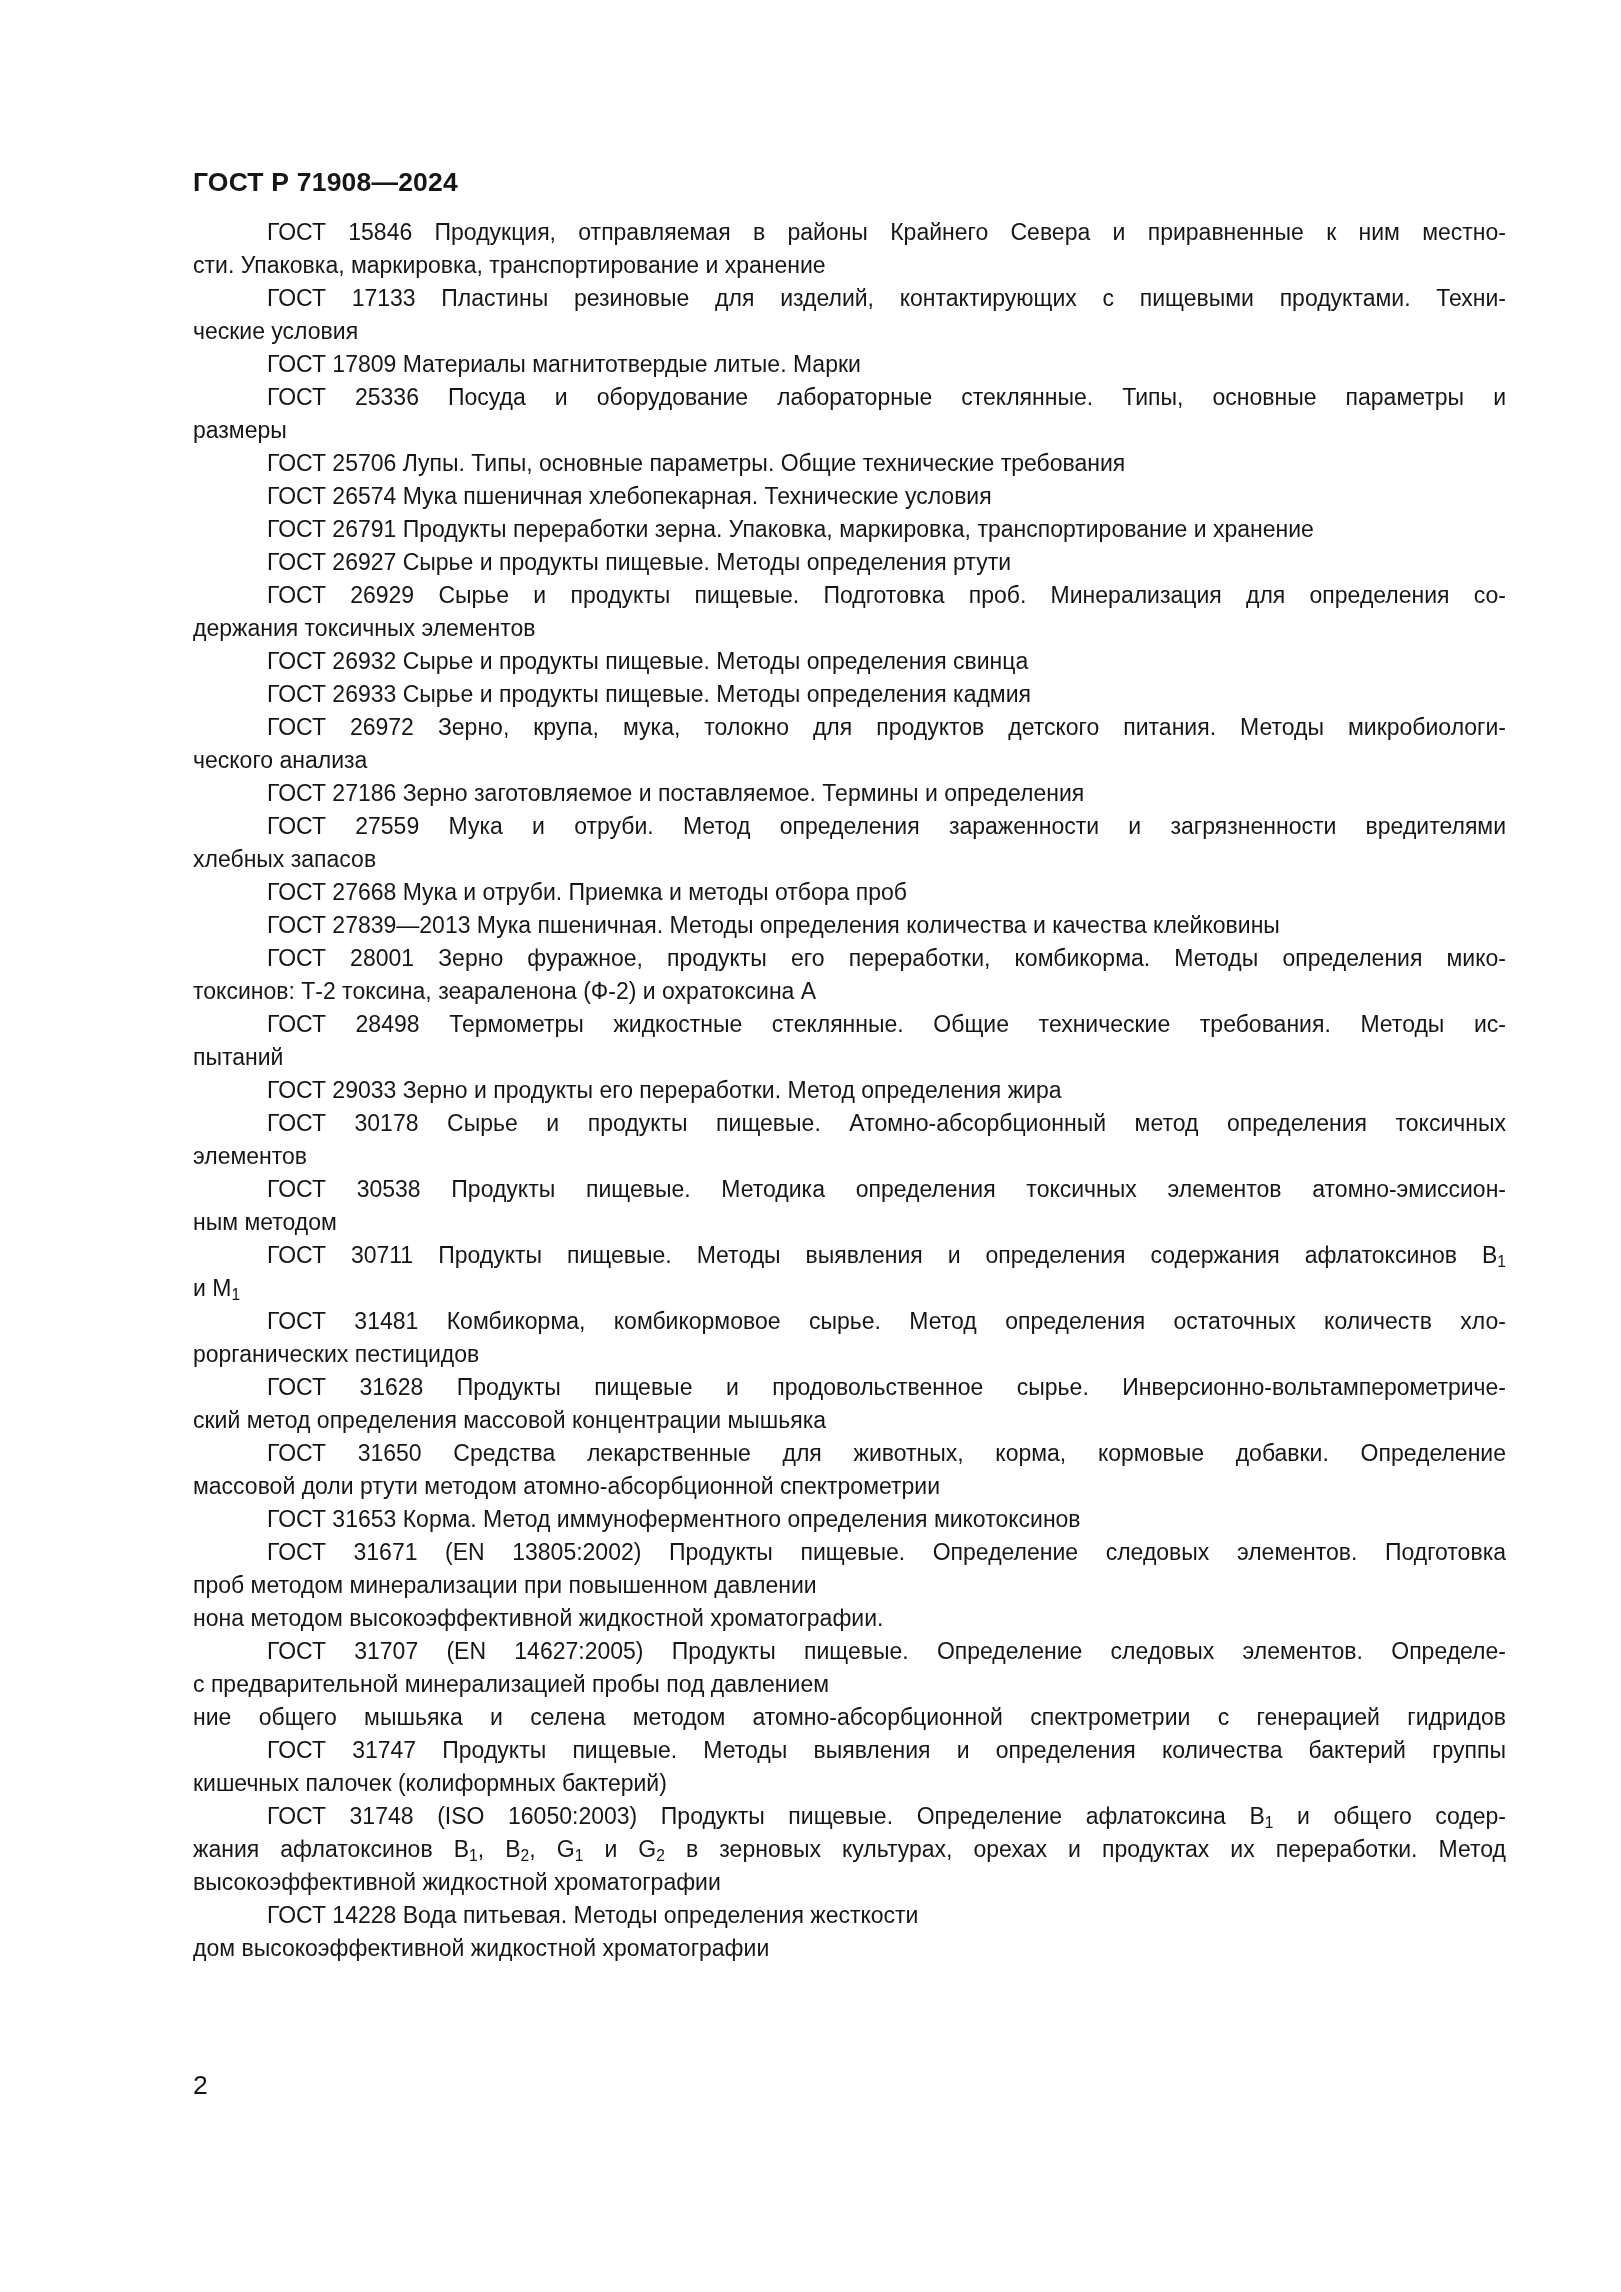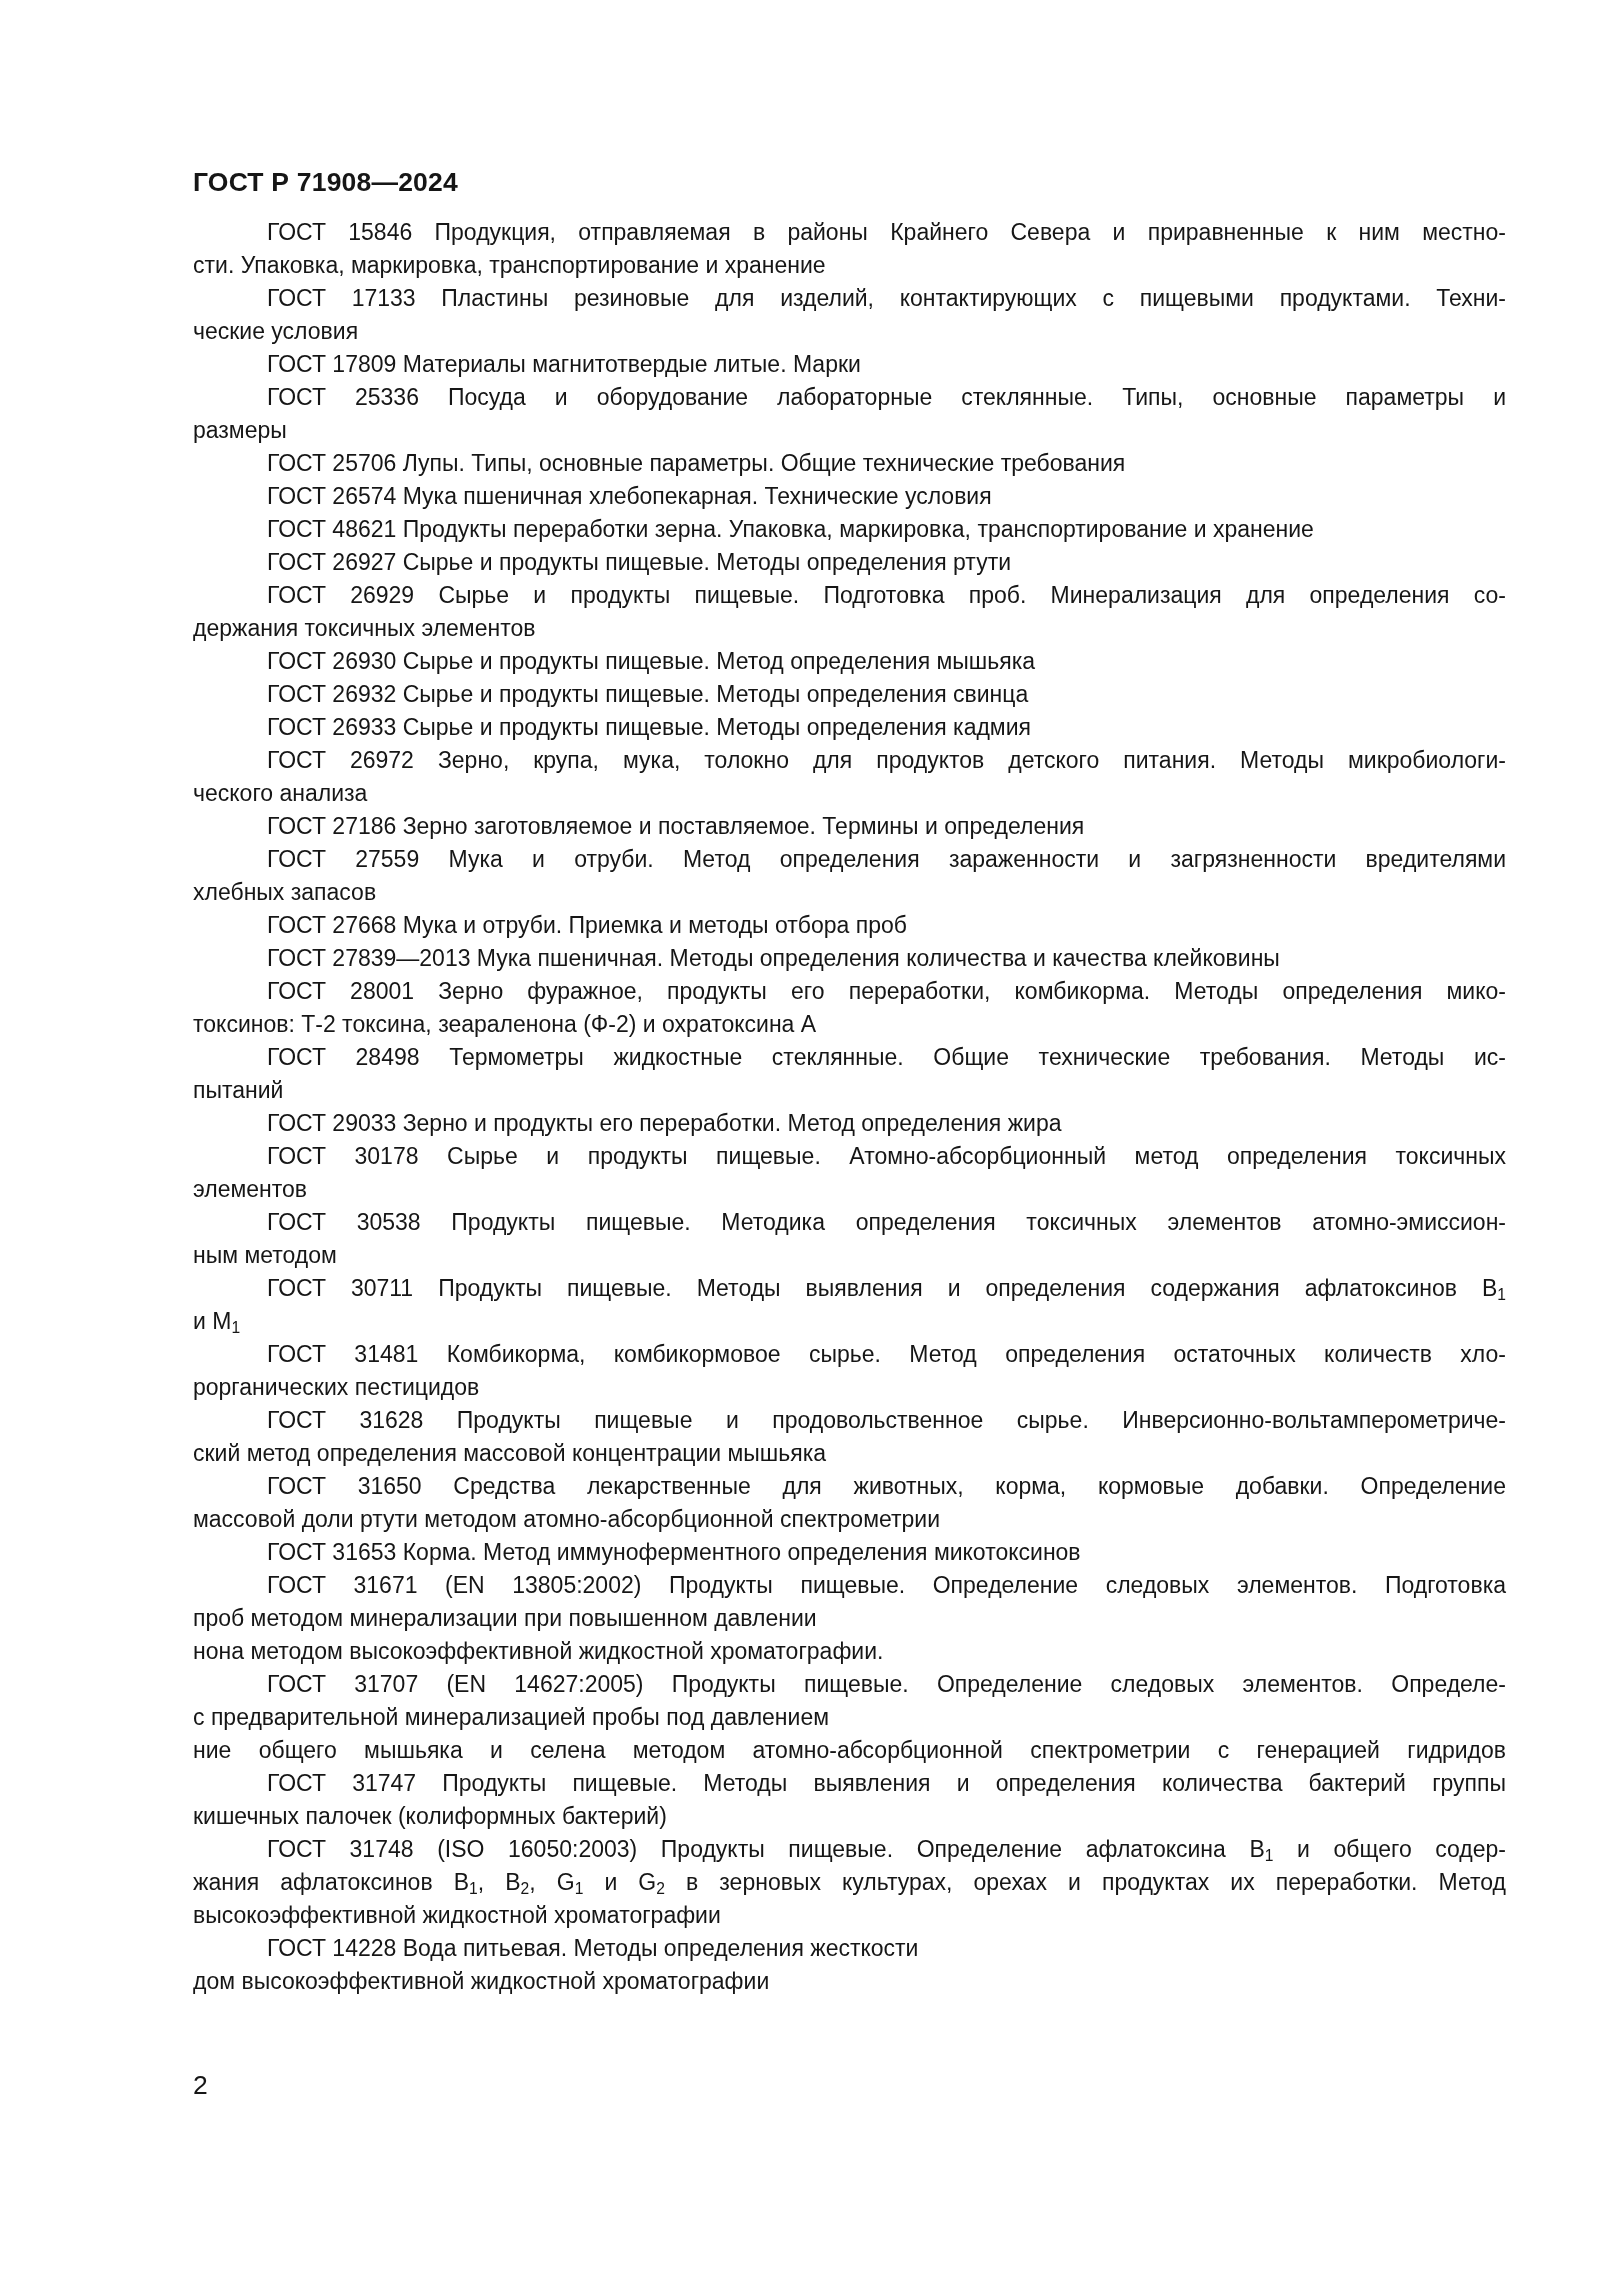--- a/index.html
+++ b/index.html
@@ -87,31 +87,28 @@
         <span class="ln first">ГОСТ 25336 Посуда и оборудование лабораторные стеклянные. Типы, основные параметры и</span>
         <span class="ln last">размеры</span>
       </p>
       <p class="ref">
         <span class="ln first last">ГОСТ 25706 Лупы. Типы, основные параметры. Общие технические требования</span>
       </p>
       <p class="ref">
         <span class="ln first last">ГОСТ 26574 Мука пшеничная хлебопекарная. Технические условия</span>
       </p>
       <p class="ref">
-        <span class="ln first last">ГОСТ 48621 Продукты переработки зерна. Упаковка, маркировка, транспортирование и хранение</span>
+        <span class="ln first last">ГОСТ 26791 Продукты переработки зерна. Упаковка, маркировка, транспортирование и хранение</span>
       </p>
       <p class="ref">
         <span class="ln first last">ГОСТ 26927 Сырье и продукты пищевые. Методы определения ртути</span>
       </p>
       <p class="ref">
         <span class="ln first">ГОСТ 26929 Сырье и продукты пищевые. Подготовка проб. Минерализация для определения со-</span>
         <span class="ln last">держания токсичных элементов</span>
-      </p>
-      <p class="ref">
-        <span class="ln first last">ГОСТ 26930 Сырье и продукты пищевые. Метод определения мышьяка</span>
       </p>
       <p class="ref">
         <span class="ln first last">ГОСТ 26932 Сырье и продукты пищевые. Методы определения свинца</span>
       </p>
       <p class="ref">
         <span class="ln first last">ГОСТ 26933 Сырье и продукты пищевые. Методы определения кадмия</span>
       </p>
       <p class="ref">
         <span class="ln first">ГОСТ 26972 Зерно, крупа, мука, толокно для продуктов детского питания. Методы микробиологи-</span>
         <span class="ln last">ческого анализа</span>

